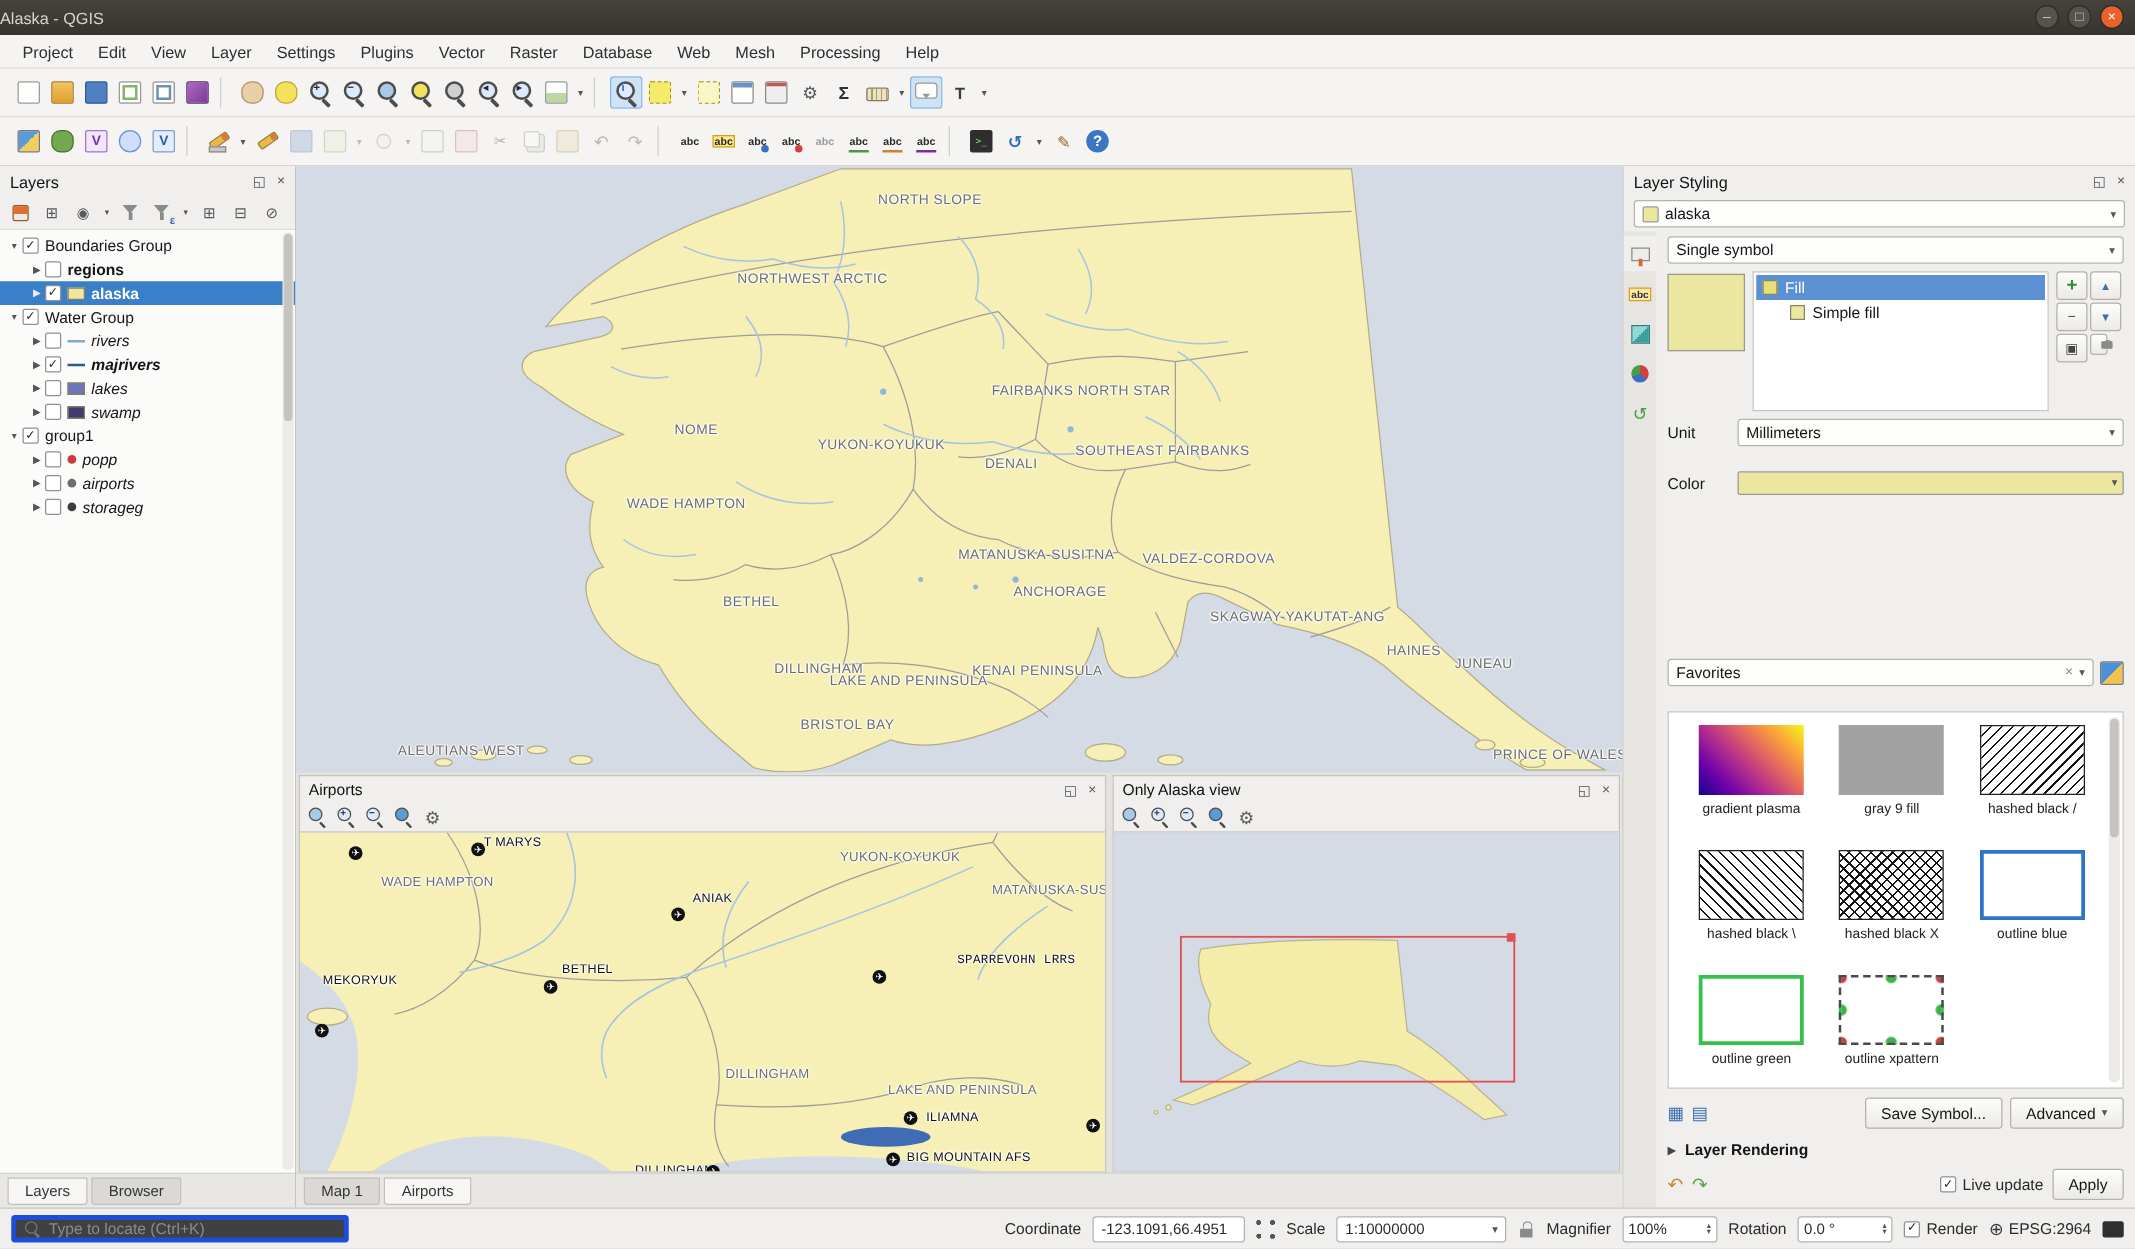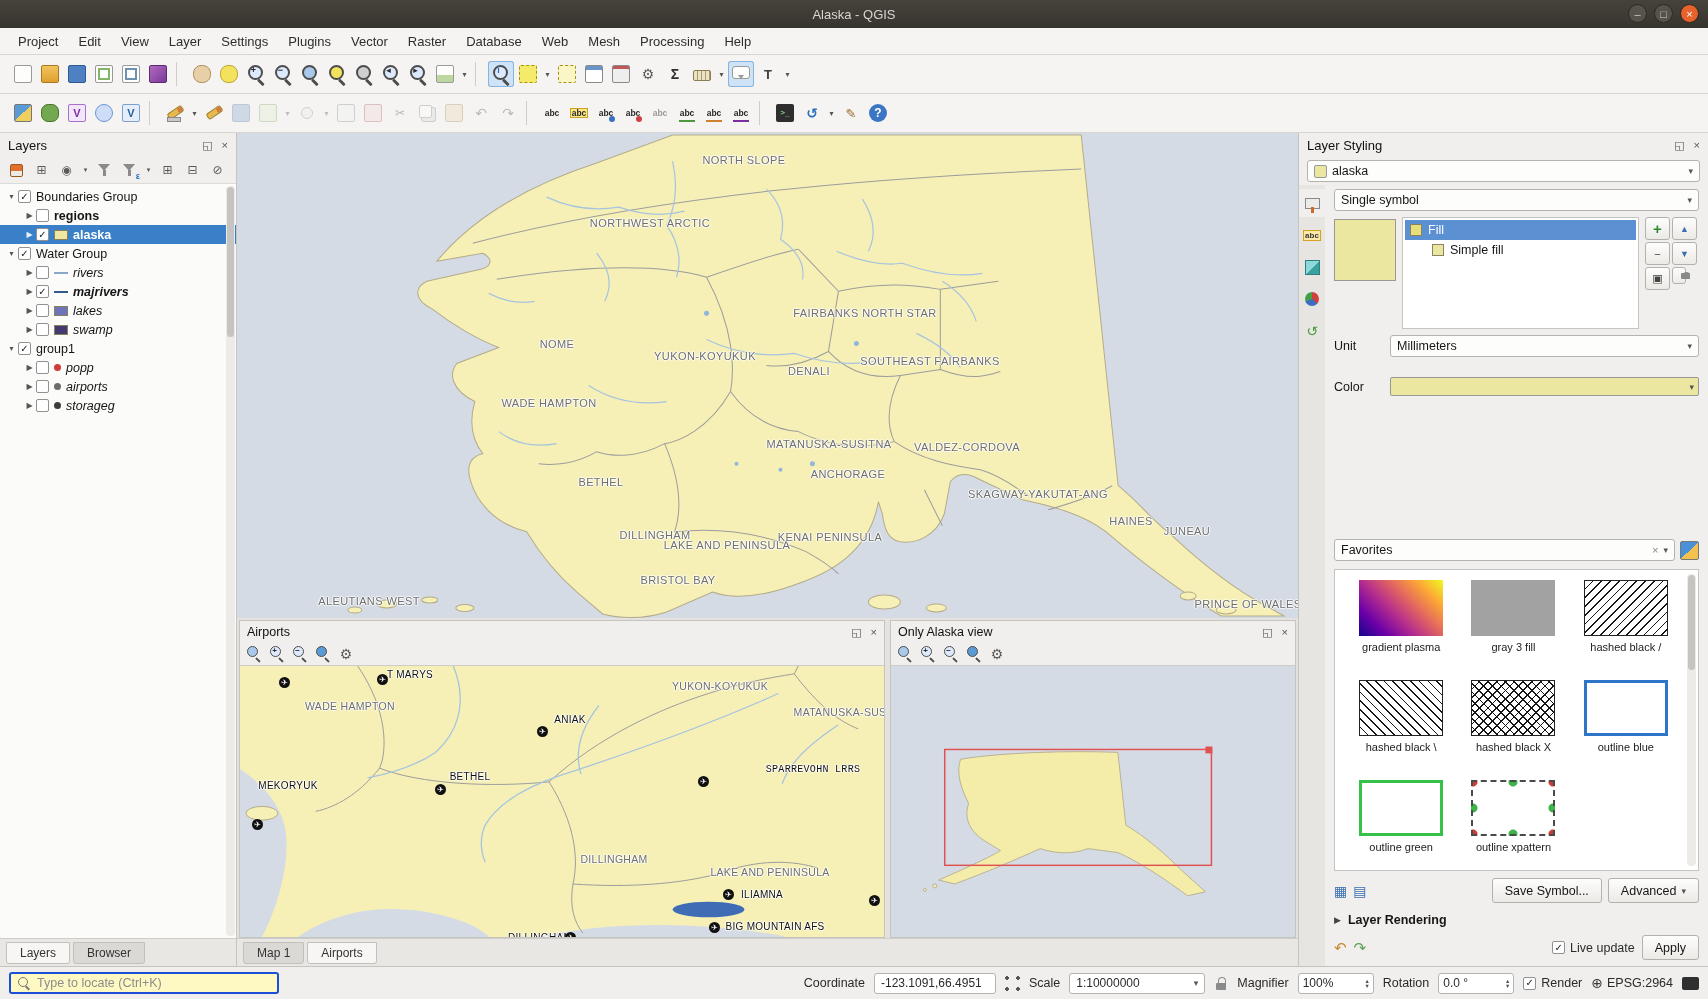--- a/index.html
+++ b/index.html
@@ -1,20 +1,20 @@
 <!DOCTYPE html>
 <html><head>
 <meta charset="utf-8">
 <style>
 html,body{margin:0;padding:0}
 body{font-family:"Liberation Sans","DejaVu Sans",sans-serif;background:#666}
 *{box-sizing:border-box}
 .app{width:1708px;height:999px;position:relative;background:#f0efed;overflow:hidden;display:flex;flex-direction:column;font-size:13px;color:#2a2a2a}
 
-.titlebar{flex:0 0 28px;background:linear-gradient(#46433c,#36342e);display:flex;align-items:center;justify-content:center;position:relative}
+.titlebar{flex:0 0 28px;background:linear-gradient(#46433c,#36342e);display:flex;align-items:center;justify-content:flex-start;position:relative}
 .title{color:#d9d6d0;font-size:13px}
 .winbtns{position:absolute;right:9px;top:4px;display:flex;gap:7px}
 .wbtn{width:19px;height:19px;border-radius:50%;background:#57534b;color:#cfccc6;font-size:11px;display:flex;align-items:center;justify-content:center;border:1px solid #2c2a25}
 .wbtn.close{background:#e8622c;color:#fff}
 
 .menubar{flex:0 0 27px;background:#f5f4f2;border-bottom:1px solid #d8d6d2;display:flex;align-items:center;padding:0 8px}
 .mitem{padding:4px 10px;font-size:13px;color:#2e2e2e}
 
 .toolbar{flex:0 0 39px;background:#f5f4f2;border-bottom:1px solid #d8d6d2;display:flex;align-items:center;padding:0 10px;gap:1px}
 .tbtn{width:26px;height:26px;border-radius:3px;display:flex;align-items:center;justify-content:center;position:relative;color:#3f3f3f;font-size:13px}
@@ -178,21 +178,21 @@
 .flabel{width:50px;font-size:12.5px;color:#161616;flex:none}
 .form-row .combo{flex:1}
 .slider{flex:1;height:6px;background:#3a78c8;border-radius:3px;position:relative;margin:0 2px}
 .shandle{position:absolute;right:-2px;top:-5px;width:11px;height:16px;background:linear-gradient(#fdfdfd,#e8e6e2);border:1px solid #9a9894;border-radius:3px}
 .spinbox{width:76px;height:21px;background:#fff;border:1px solid #b5b3af;border-radius:3px;display:flex;align-items:center;padding:0 4px;font-size:12px;flex:none}
 .spinbox .v{flex:1}
 .spinarr{display:flex;flex-direction:column;margin-left:3px}
 .spinarr i{font-size:6.5px;line-height:5px;color:#555;font-style:normal}
 .colorbar{flex:1;height:19px;border:1px solid #9a9894;border-radius:2px;display:flex;align-items:center;justify-content:flex-end;padding-right:4px}
 .rp-spacer{flex:1}
-.fav-row{display:flex;align-items:center;gap:5px;margin-bottom:8px}
+.fav-row{display:flex;align-items:center;gap:5px;margin-bottom:20px}
 .favc{flex:1}
 .favc .clr{font-style:normal;color:#888;font-size:11px}
 .i-stylemgr2{width:19px;height:19px;background:linear-gradient(135deg,#4a90d9 50%,#f2c14e 50%);border:1px solid #777;border-radius:2px;flex:none}
 .symbols{height:302px;background:#fff;border:1px solid #c6c4c0;display:grid;grid-template-columns:1fr 1fr 1fr;grid-auto-rows:96px;padding:10px 16px 4px 10px;position:relative;overflow:hidden;row-gap:4px;flex:none}
 .symcell{display:flex;flex-direction:column;align-items:center;gap:5px}
 .sympre{width:84px;height:56px;background:#fff;border:1px solid #e2e2e2}
 .sympre.grad{background:linear-gradient(45deg,#12068a,#6a00a8,#b12a90,#e16462,#fca636,#f0f921);border:none}
 .sympre.gray3{background:#a2a2a2;border:none}
 .sympre.hslash{border:1px solid #222;background:repeating-linear-gradient(135deg,#fff 0 5px,#161616 5px 6.2px)}
 .sympre.hback{border:1px solid #222;background:repeating-linear-gradient(45deg,#fff 0 5px,#161616 5px 6.2px)}
@@ -208,21 +208,21 @@
 .vtog{font-size:14px;color:#3a6fb0}
 .btn{height:25px;padding:0 12px;background:linear-gradient(#fdfdfc,#eceae6);border:1px solid #b3b1ad;border-radius:3px;font-size:12.5px;color:#161616;font-family:inherit;display:flex;align-items:center;gap:5px}
 .render-head{display:flex;align-items:center;gap:7px;font-size:12.5px;font-weight:bold;color:#161616;margin:3px 0 8px 0}
 .render-head .arr2{font-style:normal;font-size:9px;color:#444}
 .apply-row{display:flex;align-items:center;gap:7px}
 .histbtn{font-size:15px;font-style:normal}
 .undo{color:#c8872e}.redo{color:#58a050}
 .sbchk{display:flex;align-items:center;gap:5px;font-size:12.5px}
 
 .statusbar{flex:0 0 33px;background:#f0efed;border-top:1px solid #c6c4c0;display:flex;align-items:center;gap:9px;padding:0 9px;font-size:12.5px;color:#2a2a2a}
-.locator{width:270px;height:22px;background:#fef9c3;border:2px solid #1d4ed8;border-radius:3px;display:flex;align-items:center;gap:6px;padding:0 7px}
+.locator{width:270px;height:22px;background:#404040;border:4px solid #1d4ed8;border-radius:3px;display:flex;align-items:center;gap:6px;padding:0 7px}
 .ph{color:#8c8c8c}
 .sb-sp{flex:1}
 .sbbox{height:21px;background:#fff;border:1px solid #b5b3af;border-radius:3px;display:flex;align-items:center;padding:0 6px;font-size:12px}
 .coordbox{width:122px}
 .scalebox{width:136px;justify-content:space-between}
 .i-mag-s{width:13px;height:13px;position:relative;flex:none}
 .i-mag-s::before{content:"";position:absolute;left:0;top:0;width:8px;height:8px;border:1.5px solid #777;border-radius:50%}
 .i-mag-s::after{content:"";position:absolute;right:1px;bottom:1px;width:5px;height:2px;background:#777;transform:rotate(45deg)}
 .i-ext{width:15px;height:15px;background:radial-gradient(circle 2px at 2px 2px,#555 99%,transparent),radial-gradient(circle 2px at 13px 2px,#555 99%,transparent),radial-gradient(circle 2px at 2px 13px,#555 99%,transparent),radial-gradient(circle 2px at 13px 13px,#555 99%,transparent)}
 .i-lock{width:14px;height:17px;position:relative;display:inline-block}
@@ -964,21 +964,21 @@
                 <div class="thumb"></div>
               </div>
 
               <div class="symcell">
                 <div class="sympre grad"></div>
                 <div class="symlab">gradient plasma</div>
               </div>
 
               <div class="symcell">
                 <div class="sympre gray3"></div>
-                <div class="symlab">gray 3 fill</div>
+                <div class="symlab">gray 9 fill</div>
               </div>
 
               <div class="symcell">
                 <div class="sympre hslash"></div>
                 <div class="symlab">hashed black /</div>
               </div>
 
               <div class="symcell">
                 <div class="sympre hback"></div>
                 <div class="symlab">hashed black \</div>

